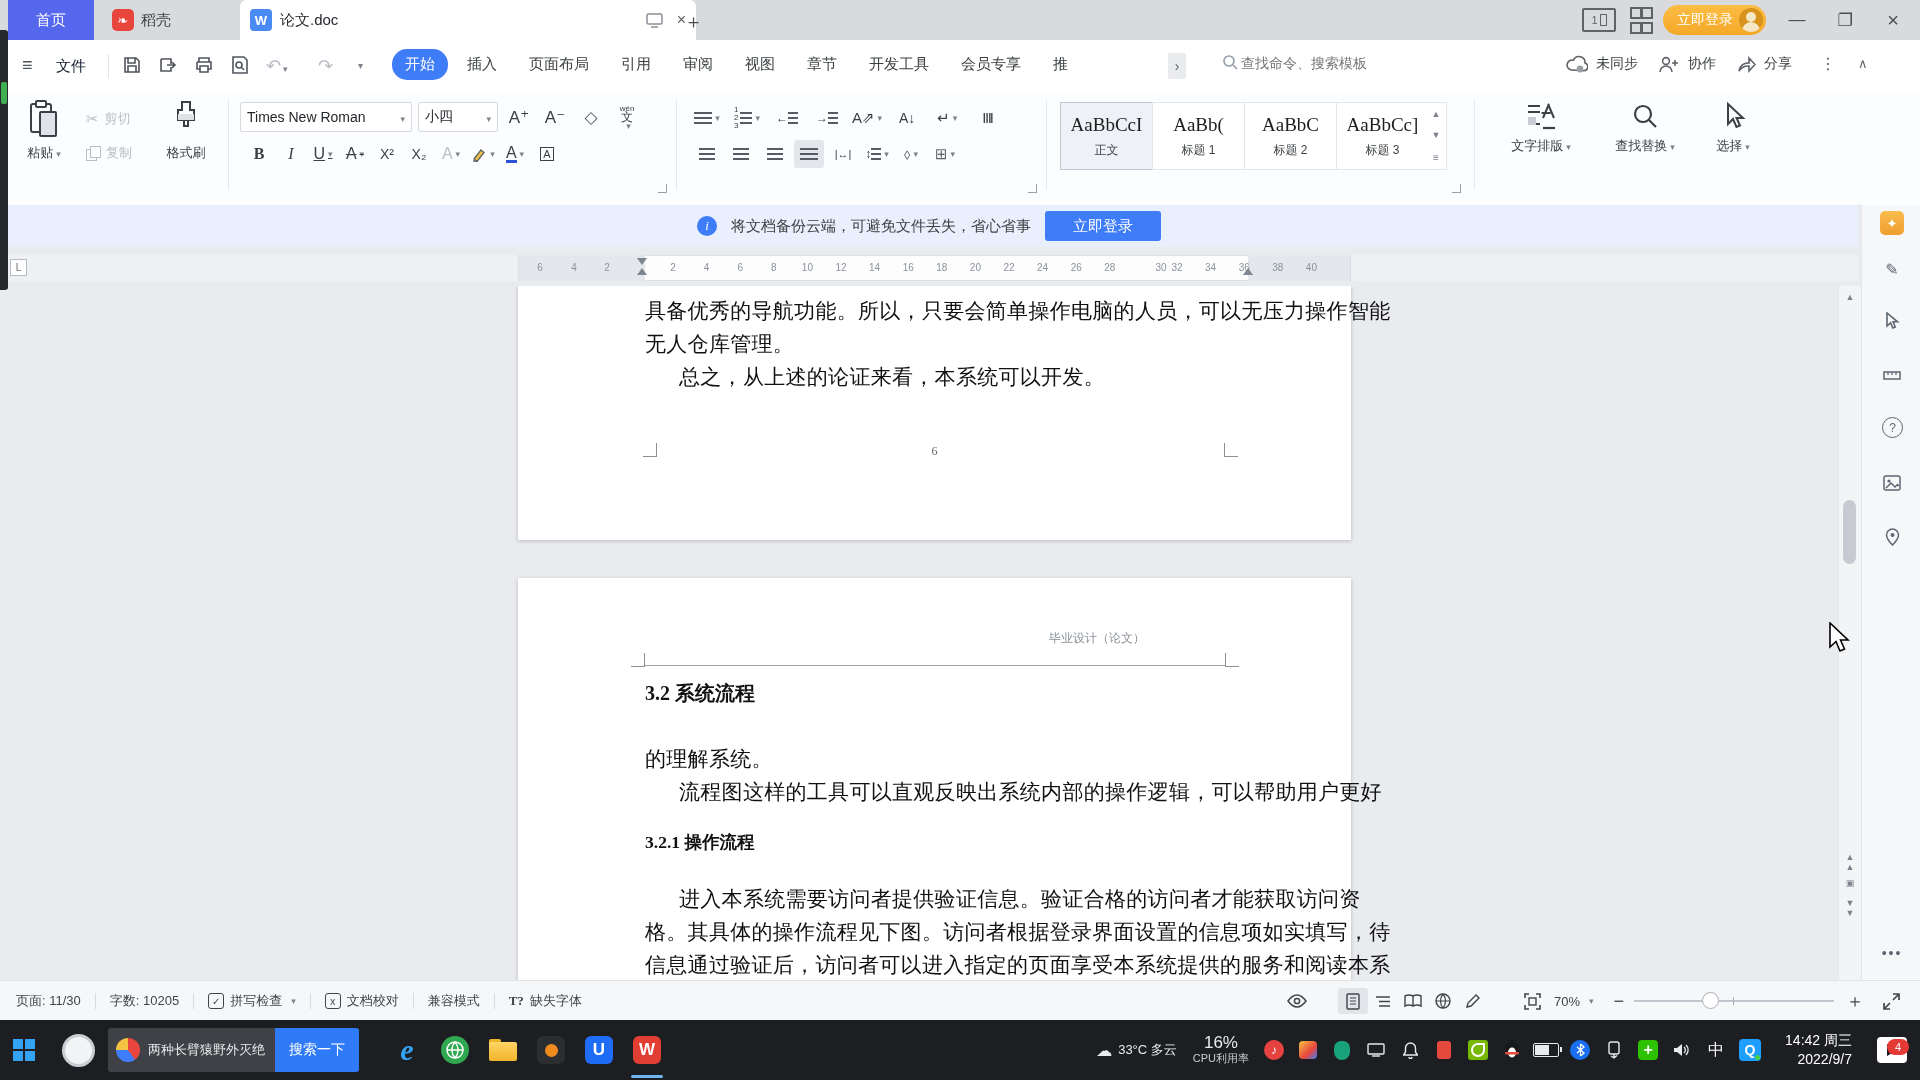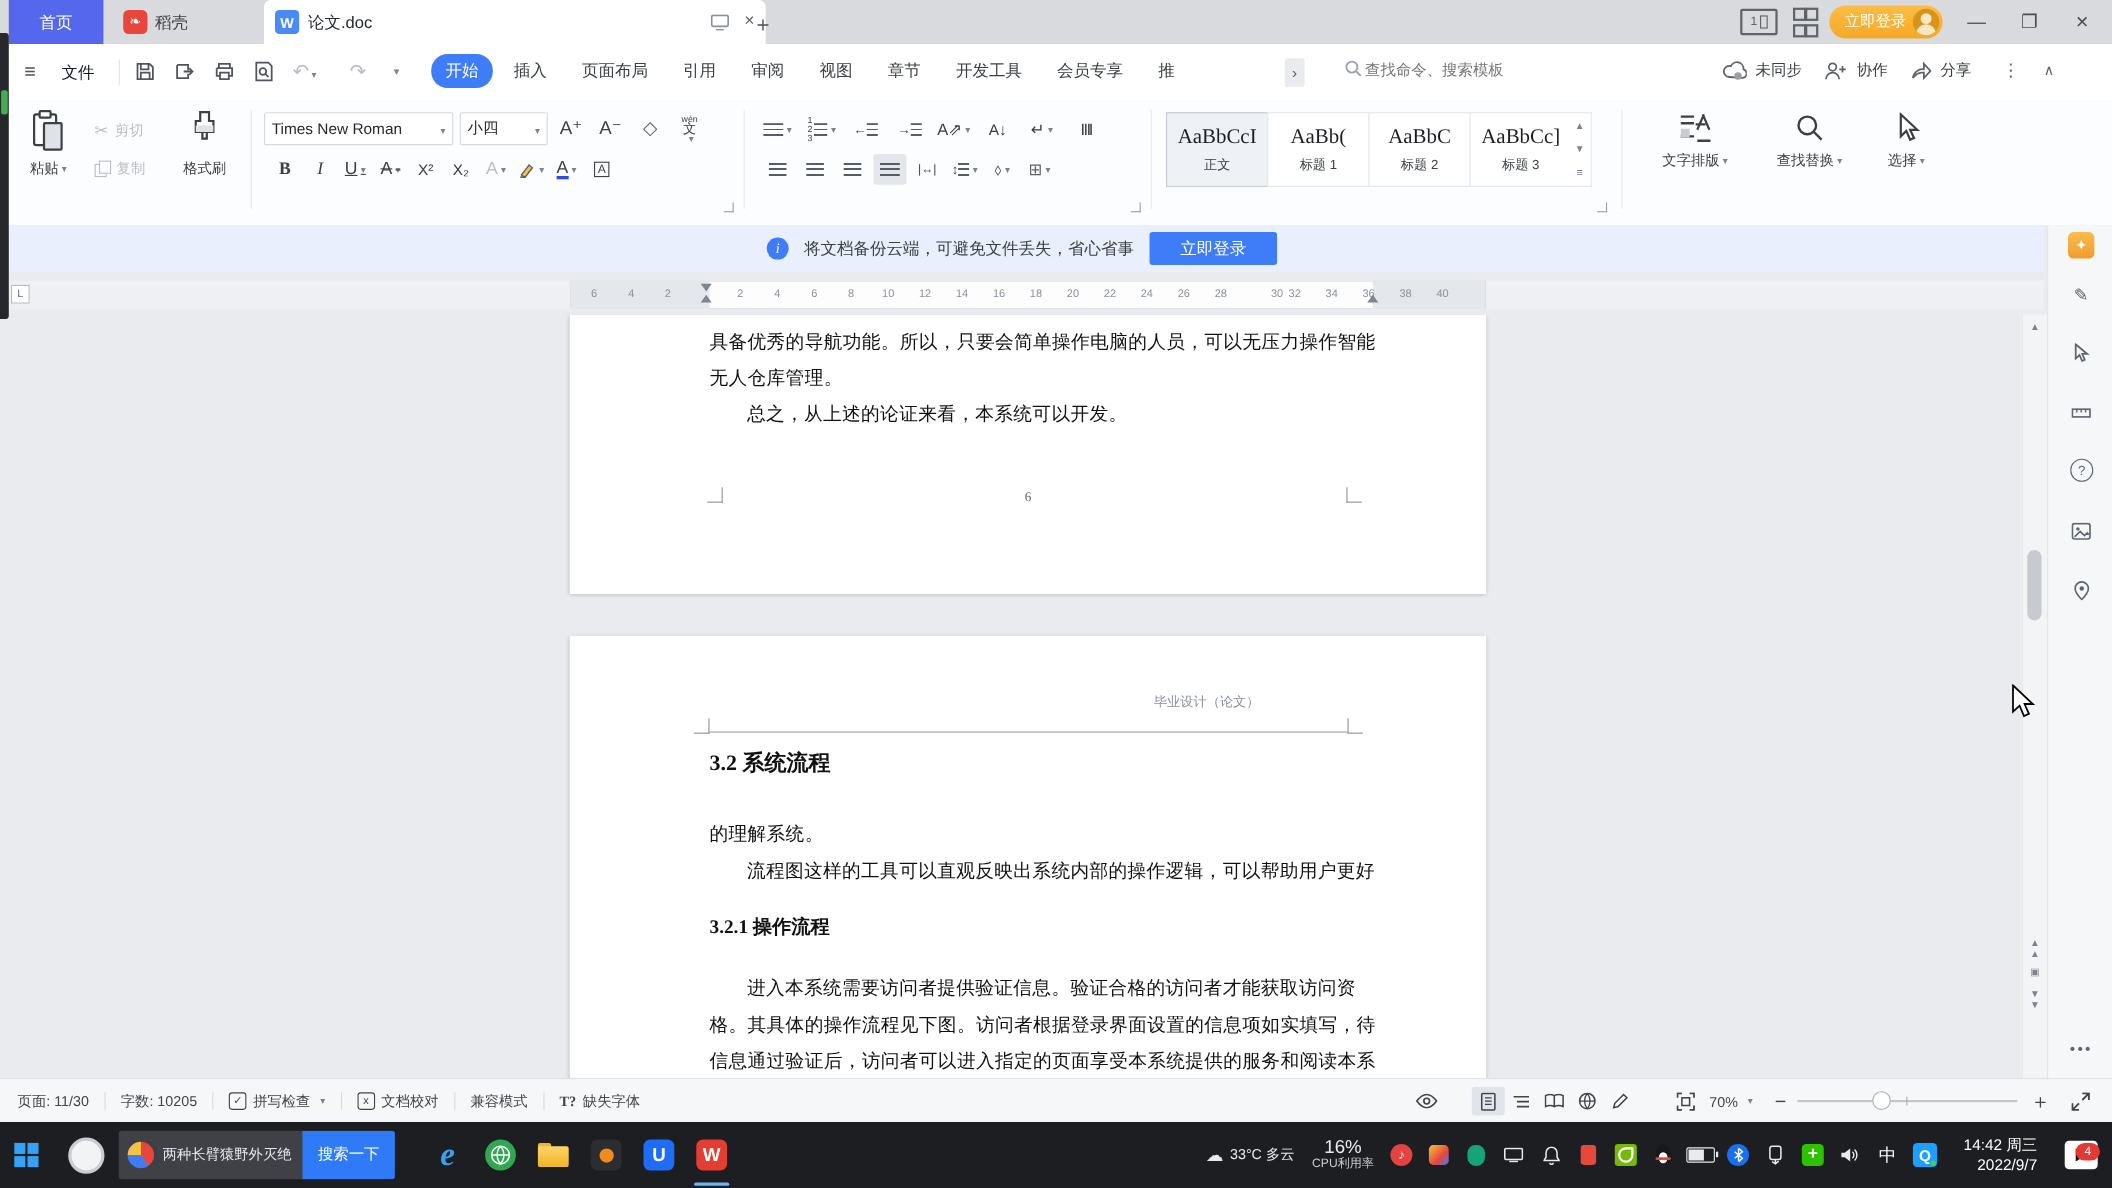--- a/index.html
+++ b/index.html
@@ -70,21 +70,21 @@
   .rulerstrip{position:absolute;left:0;top:8px;width:1858px;height:26px;background:#eef0f3}
   .ruler-page{position:absolute;left:518px;top:8px;width:833px;height:26px;background:#fdfdfe;border:1px solid #dcdfe4;box-sizing:border-box}
   .ruler-margin{position:absolute;top:8px;height:26px;background:#e4e7ec}
   .rnum{position:absolute;top:13px;font-size:10px;color:#8b929c;transform:translateX(-50%);line-height:16px}
   .indent-marker{position:absolute;width:0;height:0;border-left:5px solid transparent;border-right:5px solid transparent}
   .tabsel{position:absolute;left:10px;top:12px;width:15px;height:15px;border:1px solid #b7bcc4;background:#fff;color:#6a7078;font-size:10px;text-align:center;line-height:15px}
 
   
   .docarea{left:0;top:286px;width:1838px;height:694px;overflow:hidden}
   .page{position:absolute;left:518px;width:833px;background:#fff;box-shadow:0 1px 4px rgba(0,0,0,.22)}
-  .doctext{font-family:Liberation Sans, sans-serif;font-size:17px;color:#111;line-height:33px;letter-spacing:.3px}
+  .doctext{font-family:Liberation Sans, sans-serif;font-size:21px;color:#111;line-height:33px;letter-spacing:.3px}
   .docline{white-space:nowrap}
   .docline.indent{text-indent:34px}
   .cmark{position:absolute;width:13px;height:13px}
   .cm-bl{border-right:1.5px solid #8a9097;border-bottom:1.5px solid #8a9097}
   .cm-br{border-left:1.5px solid #8a9097;border-bottom:1.5px solid #8a9097}
   .pagenum{position:absolute;width:100%;text-align:center;font-size:12px;color:#5f6368;font-family:"Liberation Serif",serif}
   .hdrline{position:absolute;height:1px;background:#9aa0a6}
 
   
   .vscroll{left:1838px;top:286px;width:22px;height:694px;background:#f3f4f6;border-left:1px solid #e6e8ea}

